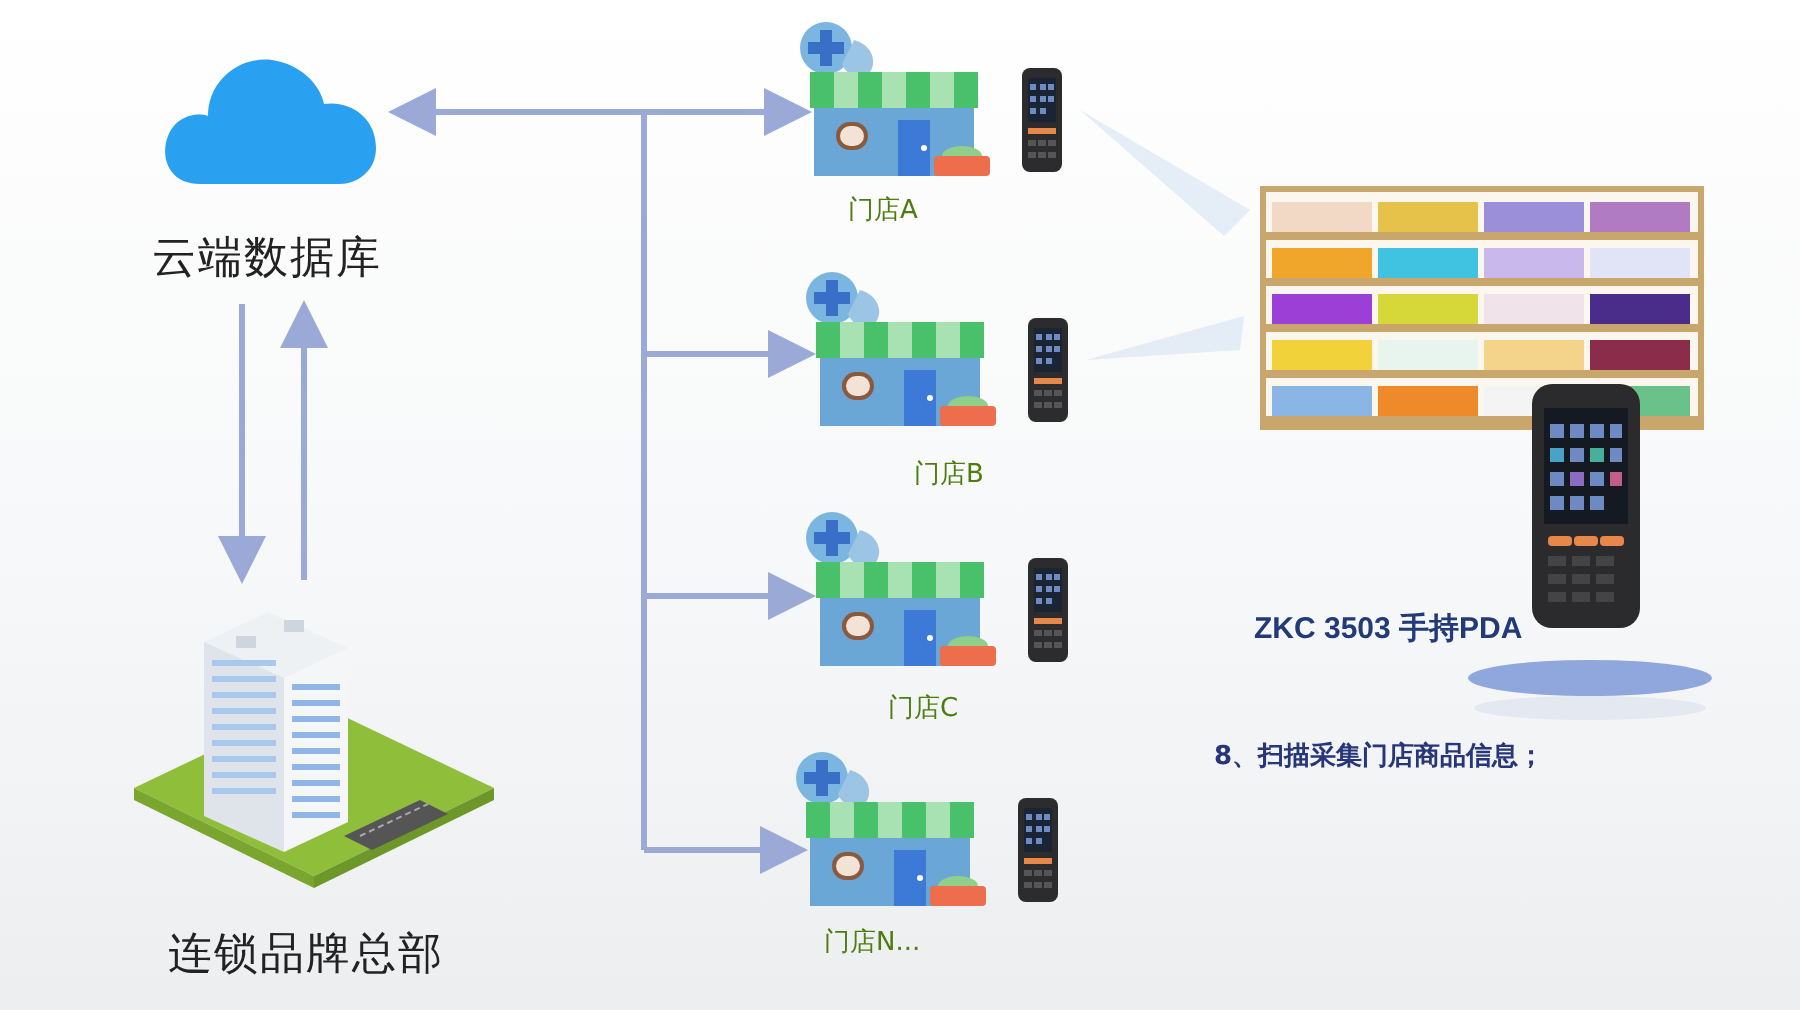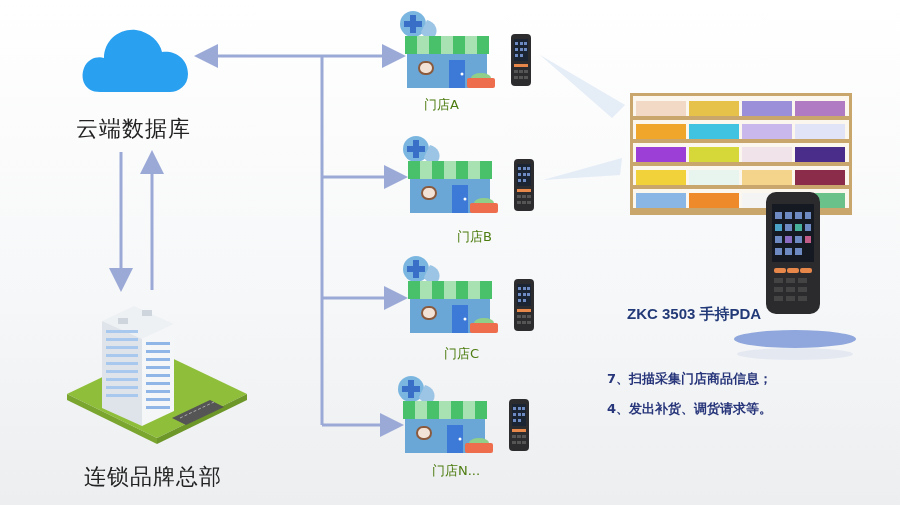--- a/index.html
+++ b/index.html
@@ -267,21 +267,21 @@
     <g fill="#555">
           <rect x="4" y="36" width="4" height="3"></rect>
           <rect x="9" y="36" width="4" height="3"></rect>
           <rect x="14" y="36" width="4" height="3"></rect>
     <rect x="4" y="42" width="4" height="3"></rect>
           <rect x="9" y="42" width="4" height="3"></rect>
           <rect x="14" y="42" width="4" height="3"></rect>
         </g>
   </svg>
     </div>
-    <div class="abs store-label" style="left: 432px; top: 462px;">门店N...</div>
+    <div class="abs store-label" style="left: 412px; top: 462px;">门店N...</div>
   </div>
 
 <svg class="abs" style="left:630px;top:93px" width="222" height="122" viewBox="0 0 222 122">
   <rect x="0" y="0" width="222" height="122" fill="#c9a66b"></rect>
   <rect x="3" y="3" width="216" height="116" fill="#fbf7ef"></rect>
   <g id="shelf-rows">
       <rect x="3" y="23" width="216" height="4" fill="#c9a66b"></rect>
       <rect x="6" y="8" width="50" height="15" fill="#f1d9c6"></rect>
       <rect x="59" y="8" width="50" height="15" fill="#e6c24a"></rect>
       <rect x="112" y="8" width="50" height="15" fill="#9a8fd8"></rect>
@@ -346,15 +346,14 @@
 </svg>
 
 <div class="abs title-pda" style="left:627px;top:305px;">ZKC 3503 手持PDA</div>
 
 <svg class="abs" style="left:732px;top:328px" width="126" height="34">
   <ellipse cx="63" cy="11" rx="61" ry="9" fill="#8fa7dc"></ellipse>
   <ellipse cx="63" cy="26" rx="58" ry="6" fill="#e4e8f1"></ellipse>
 </svg>
 
 <div class="abs" style="left:607px;top:364px;">
-  <div class="feature">7、扫描采集门店商品信息；</div>
-  <div class="feature">4、发出补货、调货请求等。</div>
+  <div class="feature">8、扫描采集门店商品信息；</div>
 </div>
 
 </body></html>

